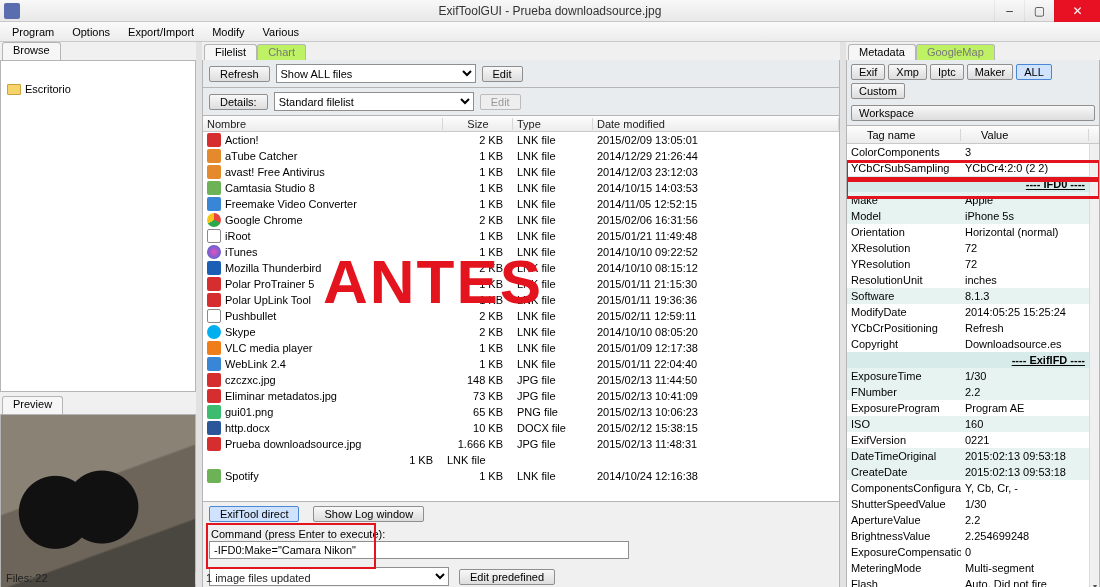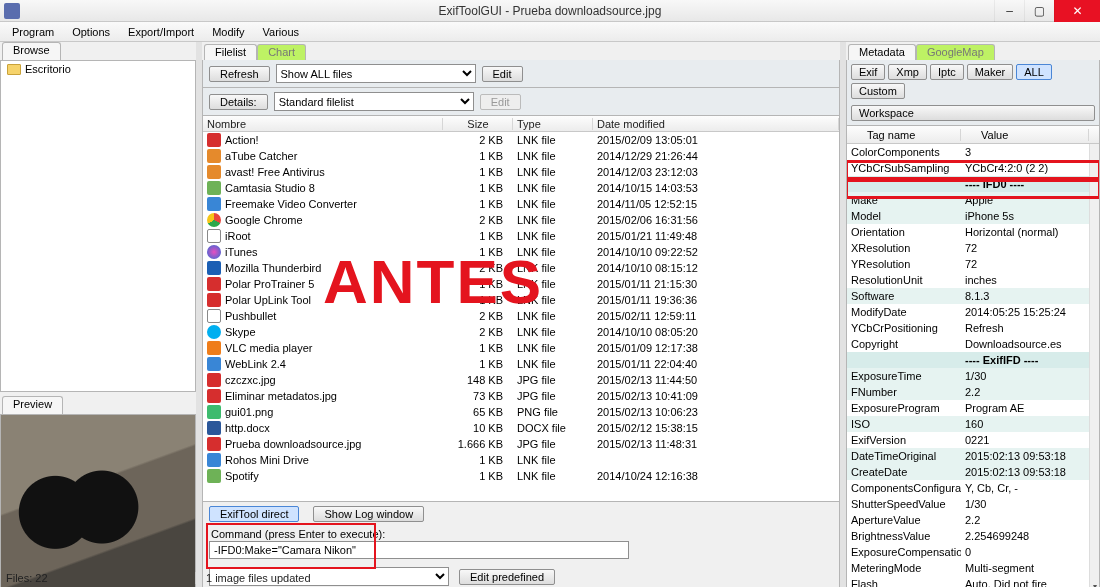--- a/index.html
+++ b/index.html
@@ -69,21 +69,21 @@
     border:1px solid #b5b5b5;
     border-bottom:none;
     border-radius: 3px 3px 0 0;
     font-size: 11px;
   }
   .tab.inactive { background:#bef264; color:#777; }
   .panelbody {
     flex:1; background:#fff; border:1px solid #b5b5b5; overflow:hidden;
   }
 
-  .tree-item { display:flex; align-items:center; gap:4px; padding:2px 6px; }
+  .tree-item { display:flex; align-items:center; gap:4px; padding:2px 6px;margin-top:20px; }
   .folder-icon {
     width:14px; height:11px; background:#f6d36b; border:1px solid #c9a23a;
     border-radius:1px;
   }
 
   
   .preview-photo {
     flex:1; border:1px solid #b5b5b5; background:#fff;
     background-image:
       radial-gradient(circle at 28% 55%, #111 0 36px, transparent 37px),
@@ -187,21 +187,21 @@
   .meta-table {
     flex:1; background:#fff; border:1px solid #b5b5b5; border-top:none; overflow:hidden; position:relative;
   }
   .mthdr, .mtrow {
     display:grid; grid-template-columns: 114px 1fr 10px; height:16px; align-items:center;
   }
   .mthdr { background:linear-gradient(#fdfdfd,#ececec); border-bottom:1px solid #c8c8c8; height:18px; }
   .mthdr > div { border-right:1px solid #d6d6d6; padding:0 20px; font-size:11px; }
   .mtrow > div { padding:0 4px; white-space:nowrap; overflow:hidden; font-size:11px; }
   .mtrow.section { background:#d7ecea; font-weight:600; }
-  .mtrow.section .val { text-align:left; }
+  .mtrow.section .val { text-align:right;text-decoration:underline; }
   .mtrow.shade { background:#e6f3f1; }
   .mtrow .scrollcell { background:#f0f0f0; border-left:1px solid #ddd; }
   .scrolltrack-right {
     position:absolute; right:0; top:18px; bottom:0; width:10px; background:#f0f0f0;
     border-left:1px solid #ddd;
   }
   .scroll-arrow { width:10px; height:12px; display:flex; align-items:center; justify-content:center; font-size:8px; color:#555; }
   .meta-highlight-1, .meta-highlight-2 {
     position:absolute; border:3px solid #e4141e; pointer-events:none;
   }
@@ -464,24 +464,20 @@
           <div class="ftrow">
             <div class="name">
               <span class="fi fi-red"></span>
               <span>Prueba downloadsource.jpg</span>
             </div>
             <div class="size">1.666 KB</div>
             <div>JPG file</div>
             <div>2015/02/13 11:48:31</div>
           </div>
           <div class="ftrow">
-            <div class="name">
-              <span class="fi fi-blue"></span>
-              <span>Rohos Mini Drive</span>
-            </div>
             <div class="size">1 KB</div>
             <div>LNK file</div>
           </div>
           <div class="ftrow">
             <div class="name">
               <span class="fi fi-app"></span>
               <span>Spotify</span>
             </div>
             <div class="size">1 KB</div>
             <div>LNK file</div>

